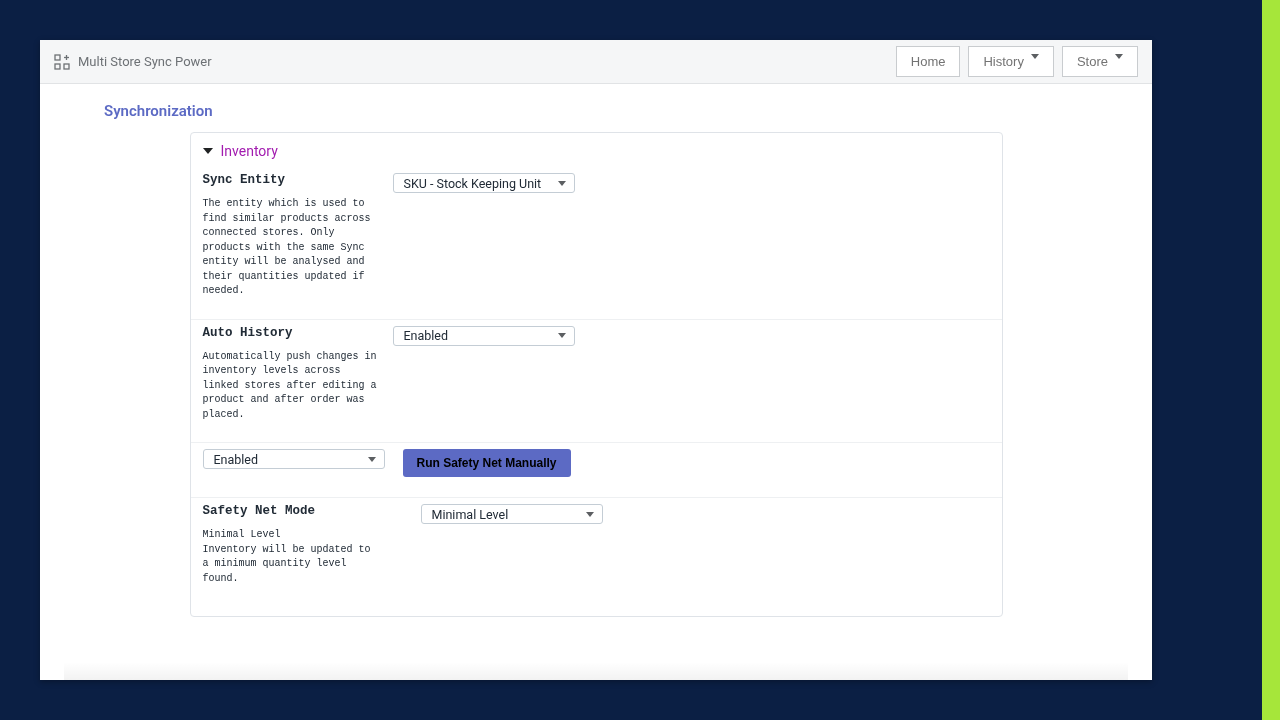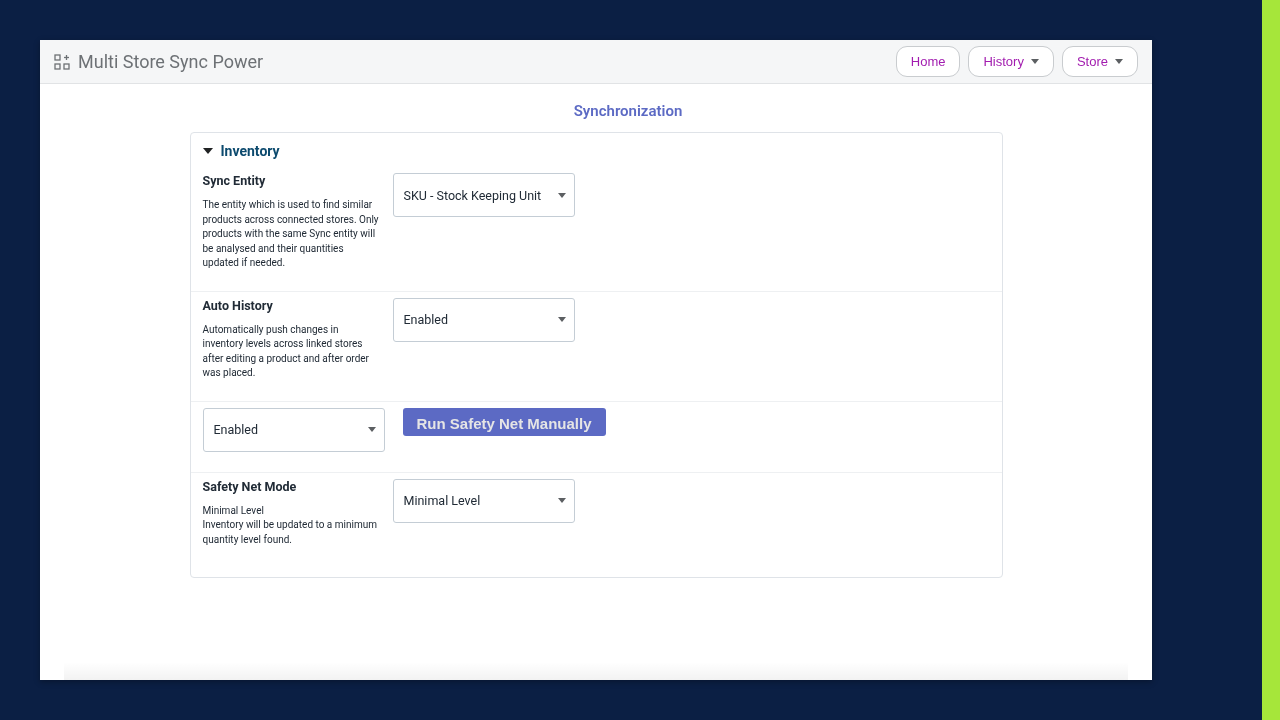--- a/index.html
+++ b/index.html
@@ -28,34 +28,33 @@
     background: #f5f6f7;
     border-bottom: 1px solid #e1e3e5;
     display: flex;
     align-items: center;
     padding: 0 14px;
   }
   .app-logo {
     display: flex;
     align-items: center;
     color: #6d7175;
-    font-size: 18px;
+    font-size: 13px;
   }
   .app-logo svg { margin-right: 8px; }
   .top-bar-spacer { flex: 1; }
   .top-btn {
     background: #ffffff;
     border: 1px solid #c9cccf;
-    border-radius: 11px;
+    border-radius: 0;
     padding: 7px 14px;
     font-size: 13px;
-    color: #a21caf;
+    color: #737373;
     margin-left: 8px;
     display: inline-flex;
-    align-items: center;
     cursor: pointer;
   }
   .top-btn .caret {
     margin-left: 7px;
     width: 0; height: 0;
     border-left: 4px solid transparent;
     border-right: 4px solid transparent;
     border-top: 5px solid #5c5f62;
   }
   .content-area {
@@ -63,21 +62,20 @@
     height: calc(100% - 44px);
     background: #ffffff;
     position: relative;
   }
   .page-title {
     color: #5c6ac4;
     font-size: 15px;
     font-weight: 600;
     margin-left: 64px;
     margin-bottom: 12px;
-    text-align: center;
   }
   .panel {
     margin: 0 auto;
     width: 813px;
     border: 1px solid #dfe3e8;
     border-radius: 4px;
     background: #ffffff;
   }
   .panel-header {
     display: flex;
@@ -87,32 +85,33 @@
   }
   .panel-header .tri {
     width: 0; height: 0;
     border-left: 5px solid transparent;
     border-right: 5px solid transparent;
     border-top: 6px solid #202223;
     margin-right: 8px;
   }
   .panel-header .panel-title {
     font-size: 14px;
-    font-weight: 700;
-    color: #0c4a6e;
+    font-weight: 400;
+    color: #a21caf;
   }
   .panel-row {
     display: flex;
     padding: 6px 12px 20px 12px;
     border-bottom: 1px solid #eef0f2;
   }
   .panel-row:last-child { border-bottom: none; }
   .row-left {
     width: 190px;
     padding-right: 12px;
+    font-family: Liberation Mono, monospace;
   }
   .row-label {
     font-size: 12.5px;
     font-weight: 700;
     color: #212b36;
     margin-bottom: 10px;
   }
   .row-desc, .row-desc-block {
     font-size: 10px;
     color: #212b36;
@@ -121,21 +120,21 @@
   .row-desc-block { margin-bottom: 10px; }
   .row-right {
     flex: 1;
     display: flex;
     align-items: flex-start;
     gap: 18px;
     padding-top: 0;
   }
   .select-box {
     width: 182px;
-    height: 44px;
+    height: 20px;
     border: 1px solid #c4cdd5;
     border-radius: 3px;
     background: #ffffff;
     display: flex;
     align-items: center;
     padding: 0 10px;
     font-size: 12.5px;
     color: #212b36;
     position: relative;
     cursor: pointer;
@@ -143,25 +142,25 @@
   .select-box .sel-caret {
     position: absolute;
     right: 8px;
     width: 0; height: 0;
     border-left: 4px solid transparent;
     border-right: 4px solid transparent;
     border-top: 5px solid #5c5f62;
   }
   .primary-btn {
     background: #5c6ac4;
-    color: #e5e5e5;
+    color: #000000;
     border: none;
     border-radius: 3px;
     padding: 7px 14px;
-    font-size: 15px;
+    font-size: 12px;
     font-weight: 600;
     cursor: pointer;
     height: 28px;
   }
   .bottom-fade {
     position: absolute;
     left: 24px; right: 24px; bottom: 0;
     height: 18px;
     background: linear-gradient(to bottom, rgba(255,255,255,0), rgba(0,0,0,0.05));
     pointer-events: none;
@@ -240,21 +239,21 @@
             <div class="select-box">
               <span>Enabled</span>
               <span class="sel-caret"></span>
             </div>
             <button class="primary-btn">
               <span>Run Safety Net Manually</span>
             </button>
           </div>
         </div>
 
-        <div class="panel-row" style="border-bottom:none;">
+        <div class="panel-row" style="border-bottom:none;gap:28px;">
           <div class="row-left">
             <div class="row-label">Safety Net Mode</div>
             <div class="row-desc-block">
               <span>Minimal Level</span><br>
               <span>Inventory will be updated to a minimum quantity level found.</span>
             </div>
 
           </div>
           <div class="row-right">
             <div class="select-box">

